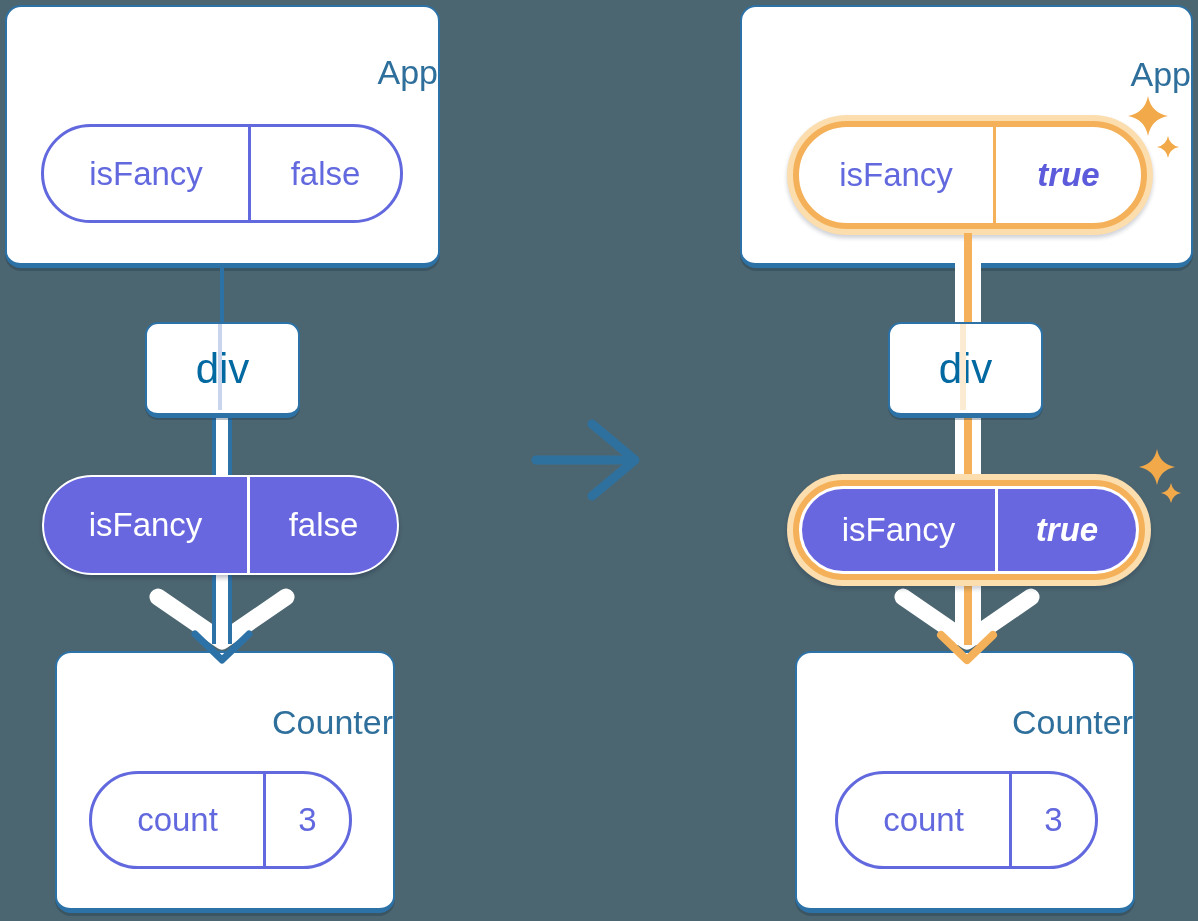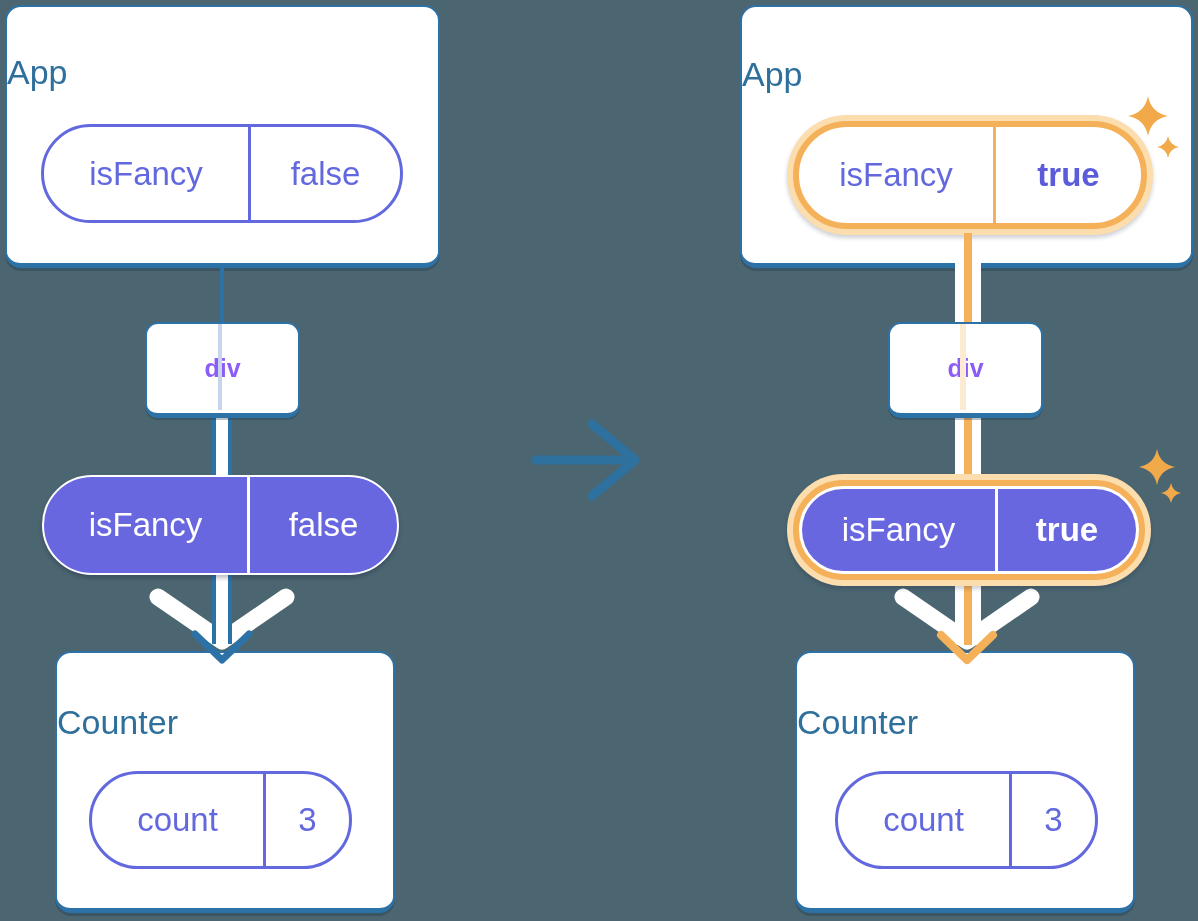--- a/index.html
+++ b/index.html
@@ -12,50 +12,50 @@
   .abs{position:absolute;}
   
   .card{
     position:absolute;background:#fff;
     border:2px solid #2D72A7;border-bottom-width:5px;
     border-radius:16px;
     box-shadow:0 3px 0 rgba(22,48,66,.30);
     z-index:1;
   }
   .card-title{
-    position:absolute;left:0;right:0;text-align:left;
+    position:absolute;left:0;right:0;text-align:right;
     font-size:34px;font-weight:500;color:#2E6F9C;line-height:1;
   }
   .nodebox{
     position:absolute;background:#fff;
     border:2px solid #2D72A7;border-bottom-width:5px;
     border-radius:13px;
     box-shadow:0 2px 0 rgba(22,48,66,.30);
     display:flex;align-items:center;justify-content:center;
-    font-size:25px;font-weight:700;color:#8b5cf6;
+    font-size:42px;font-weight:400;color:#0369a1;
     z-index:4;
   }
   
   .pill-outline{
     position:absolute;display:flex;align-items:stretch;
     background:#fff;border:3px solid #6268DD;border-radius:60px;
     font-size:33px;color:#6268DD;overflow:hidden;
   }
   .pill-solid{
     position:absolute;display:flex;align-items:stretch;
     background:#6967E0;border:2px solid #fff;border-radius:60px;
     font-size:33px;color:#fff;overflow:hidden;
     box-shadow:0 3px 4px rgba(15,25,55,.28);
     z-index:5;
   }
   .cell{display:flex;align-items:center;justify-content:center;text-align:center;}
   .vdiv{width:3px;background:#6268DD;flex:0 0 3px;}
   .vdiv-white{width:3px;background:#fff;flex:0 0 3px;}
   .vdiv-orange{width:3px;background:#F4B159;flex:0 0 3px;}
-  .bold{font-weight:700;}
+  .bold{font-weight:700;font-style:italic;}
   
   #edge-left{left:220px;top:266px;width:4px;height:58px;background:#2D72A7;z-index:2;}
   #pipe-left{
     left:212px;top:418px;width:12px;height:226px;background:#fff;
     border-left:4px solid #2D72A7;border-right:4px solid #2D72A7;z-index:3;
   }
   #flow-casing-right{left:955px;top:262px;width:26px;height:383px;background:#fff;z-index:2;}
   #flow-right{left:964px;top:233px;width:8px;height:412px;background:#F4B159;z-index:3;}
   .faint-line-blue{position:absolute;left:71px;top:0;bottom:3px;width:4px;background:#C9D5EC;}
   .faint-line-orange{position:absolute;left:70px;top:0;bottom:3px;width:6px;background:#FBEBD3;}

